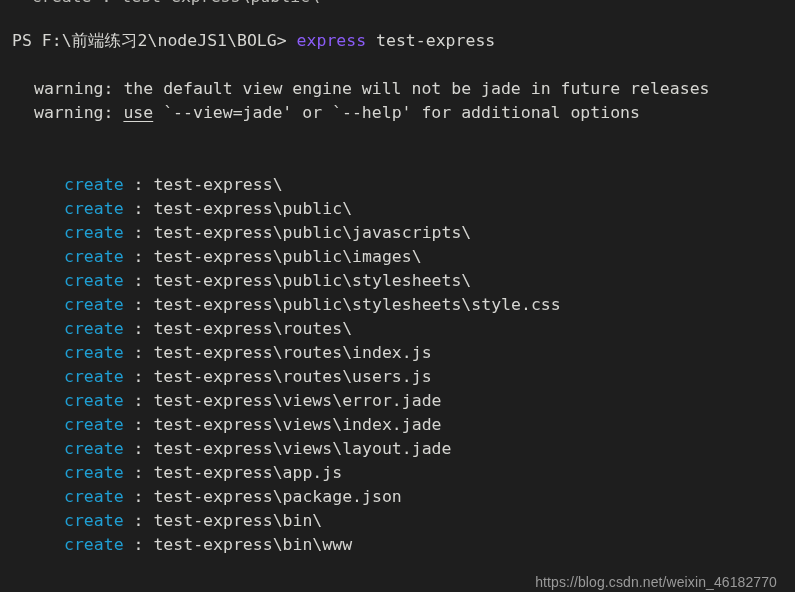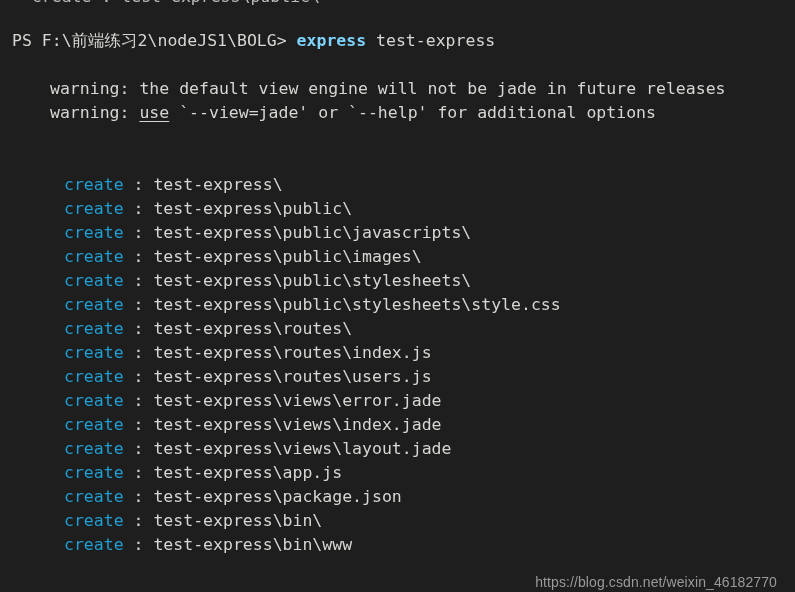--- a/index.html
+++ b/index.html
@@ -54,24 +54,24 @@
     white-space:pre;
     height:24px;
     line-height:24px;
     padding-left:12px;
   }
 
   .blank { height:24px; }
 
   .prompt-line { padding-left:12px; }
   .prompt-path { color:#d6d6d2; }
-  .cmd-keyword { color:#7dd3fc; font-weight:bold; }
+  .cmd-keyword { color:#8b5cf6; font-weight:normal; }
   .cmd-arg { color:#d6d6d2; }
 
-  .warn-line { padding-left:50px; color:#d6d6d2; }
+  .warn-line { padding-left:34px; color:#d6d6d2; }
   .underline { text-decoration:underline; text-underline-offset:3px; }
 
   .create-line { padding-left:64px; }
   .create-kw { color:#1f9fd4; }
   .create-sep { color:#d6d6d2; }
   .create-path { color:#d6d6d2; }
 
   .watermark {
     position:absolute;
     right:18px;

